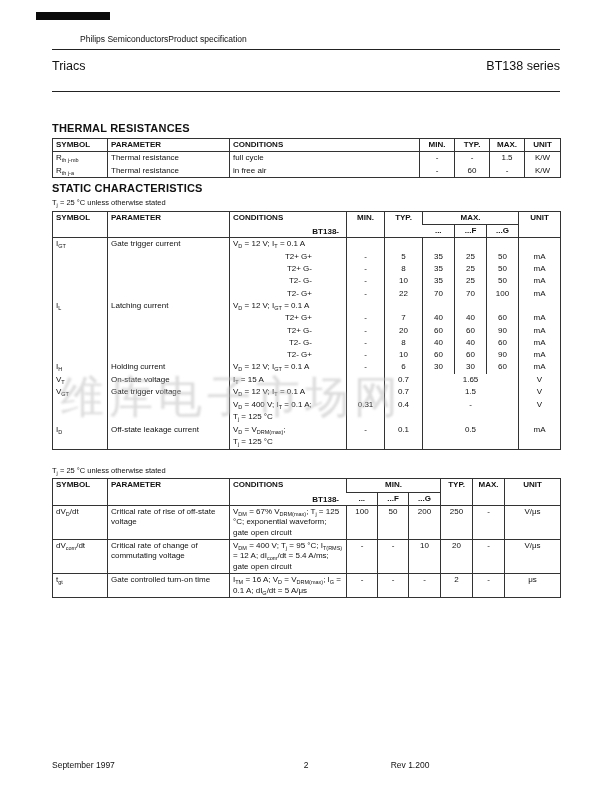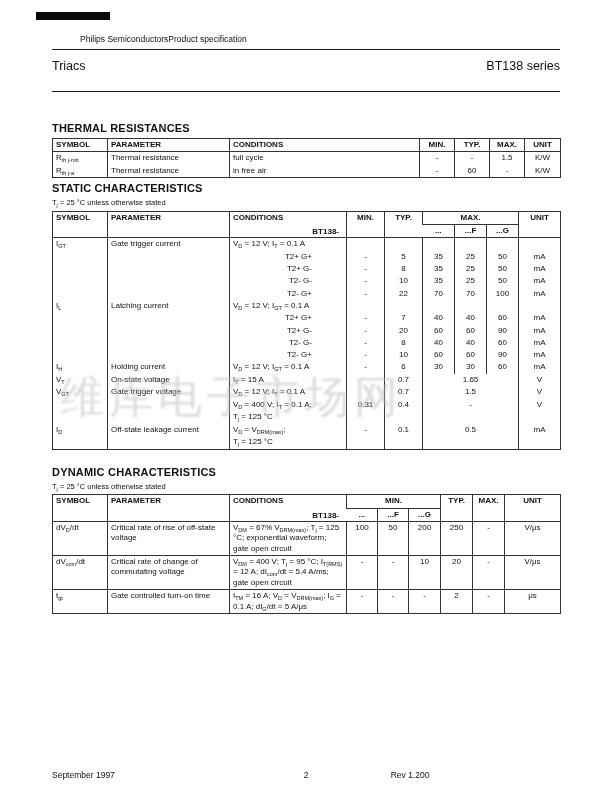--- a/index.html
+++ b/index.html
@@ -22,21 +22,21 @@
   td.c{text-align:center;}
   td.cr{text-align:right;padding-right:34px;}
   .rowlines tbody tr td{border-top:1px solid #333;}
   th.cond-h{position:relative;}
   .series-prefix{position:absolute;right:7px;bottom:0;font-weight:bold;}
   sub{font-size:5.5px;vertical-align:-1.5px;}
   .mt-thermal{margin-top:30px;}
   .mt-static{margin-top:4px;}
   .mt-dynamic{margin-top:16px;}
   .tbl{margin-top:2px;border-radius:17px;}
-  .footer{position:absolute;left:52px;right:52px;bottom:12px;font-size:8.5px;display:flex;}
+  .footer{position:absolute;left:52px;right:52px;bottom:22px;font-size:8.5px;display:flex;}
   .footer span{flex:1;}
   .footer .fc{text-align:center;}
   .footer .fr{}
   .watermark{position:absolute;left:60px;top:368px;font-size:44px;color:#c0c0c0;opacity:.55;letter-spacing:5px;filter:blur(1.3px);pointer-events:none;white-space:nowrap;}
 </style>
 </head>
 <body>
 
 <div class="page">
   <div class="scanbar"></div>
@@ -307,21 +307,20 @@
               <td class="c"></td>
               <td class="c"></td>
               <td colspan="3" class="c"></td>
               <td class="c"></td>
             </tr>
           </tbody>
       </table>
     </div>
 
     <div class="section mt-dynamic">
-      <div class="section-title">DYNAMIC CHARACTERISTICS</div>
       <div class="note">T<sub>j</sub> = 25 °C unless otherwise stated</div>
       <table class="tbl rowlines">
         <colgroup>
           <col style="width:55px">
             <col style="width:122px">
             <col style="width:117px">
           <col style="width:31px">
             <col style="width:31px">
             <col style="width:32px">
           <col style="width:32px">

